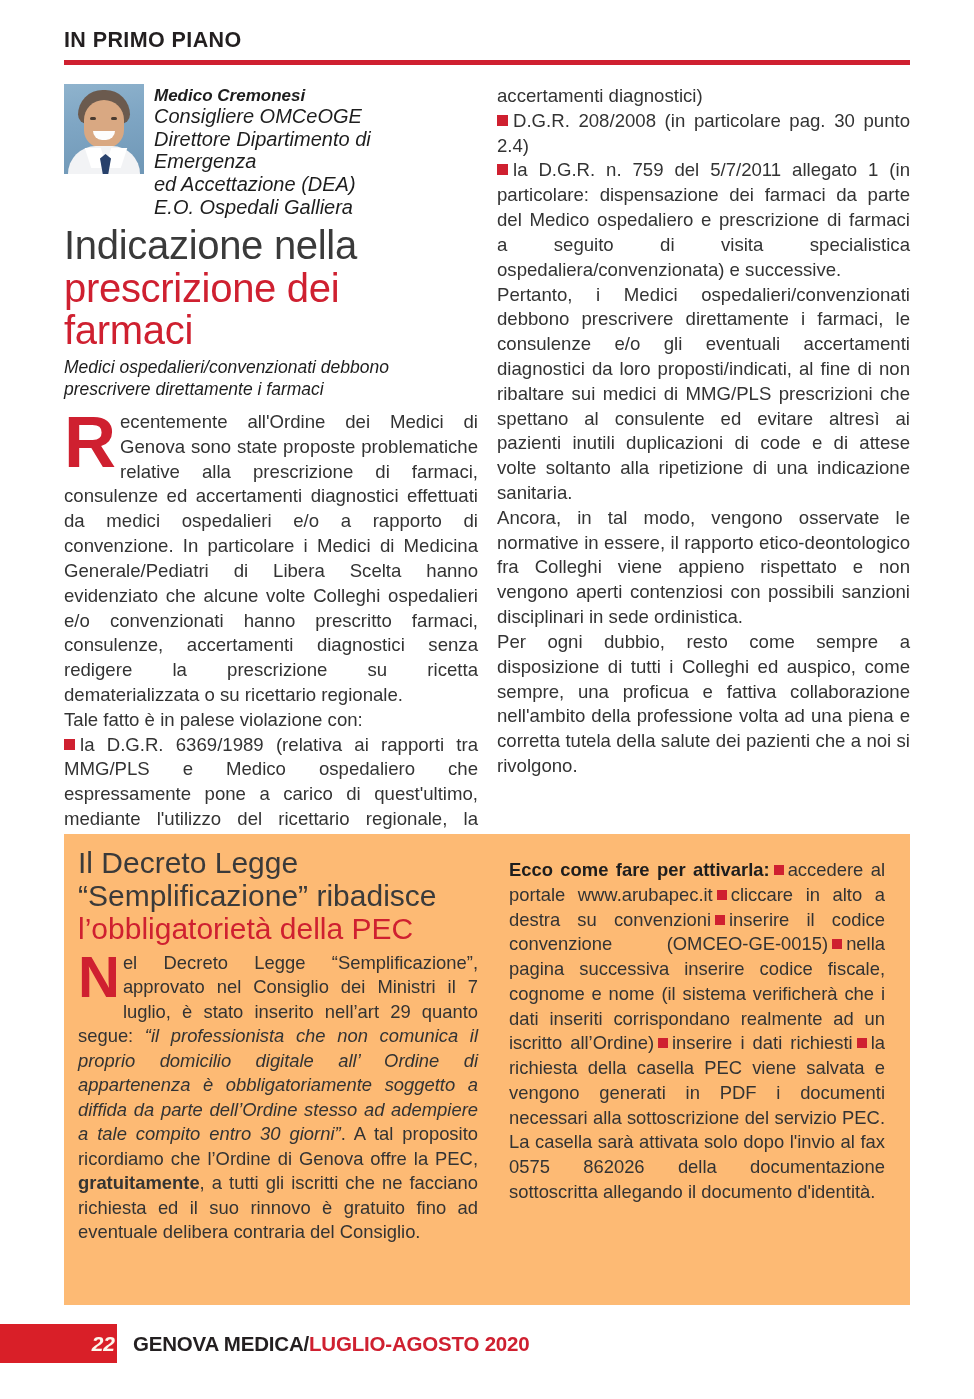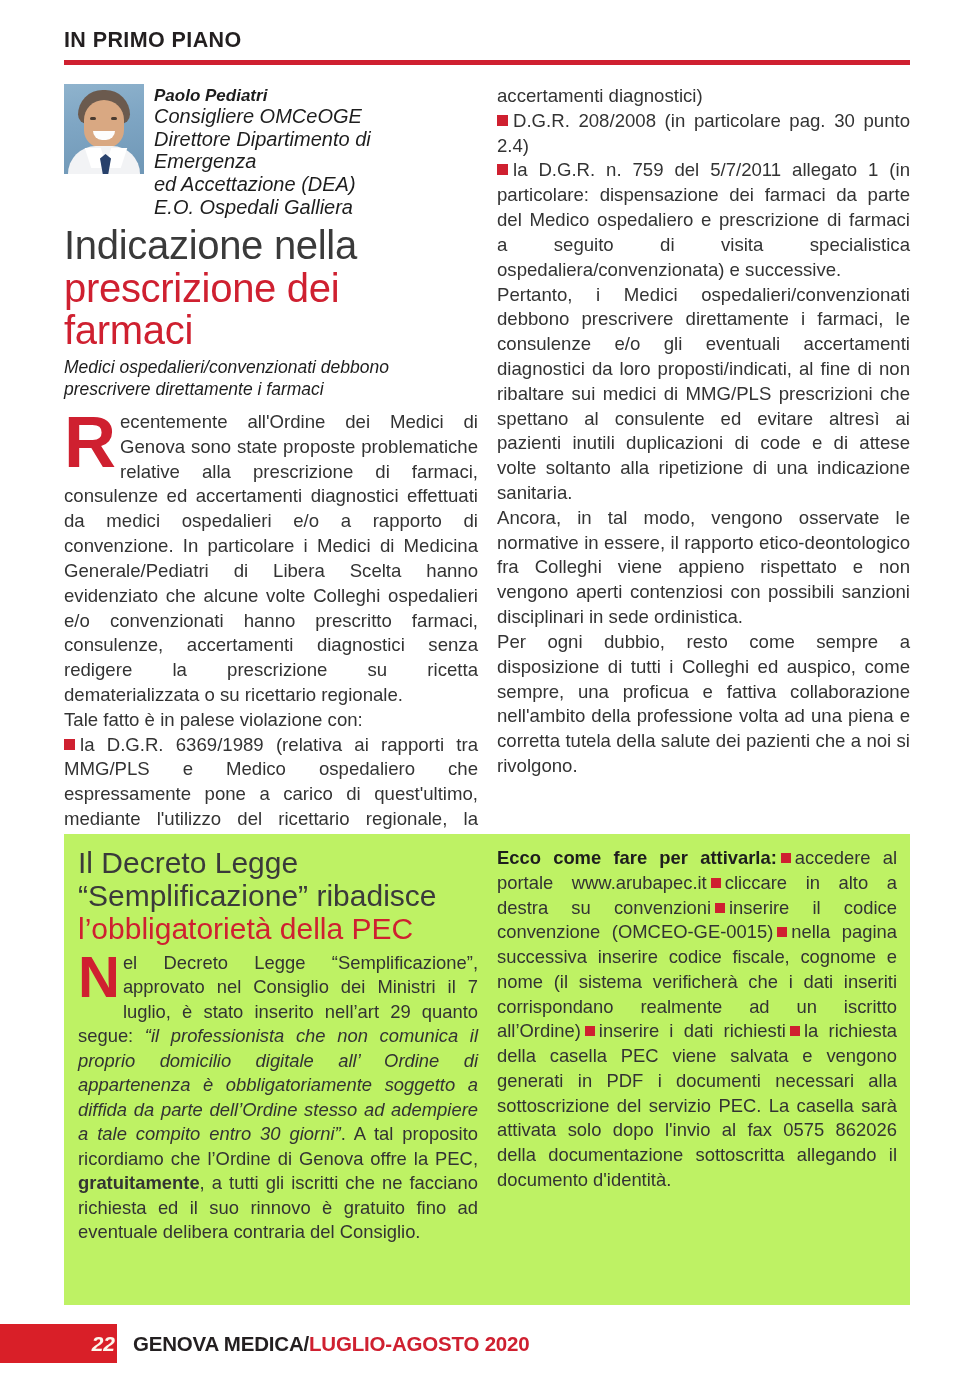--- a/index.html
+++ b/index.html
@@ -201,21 +201,21 @@
     vertical-align: 1px;
   }
 
   
   .panel {
     position: absolute;
     left: 64px;
     top: 834px;
     width: 846px;
     height: 471px;
-    background: #bef264;
+    background: #fdba74;
   }
   .panel-left {
     position: absolute;
     left: 0px;
     top: 0px;
     width: 414px;
     padding: 12px 0 0 14px;
     box-sizing: border-box;
   }
   .panel-right {
@@ -250,21 +250,21 @@
     font-weight: bold;
     color: #cf2030;
     margin: 3px 3px 0 0;
   }
 
   .panel-right-p {
     font-size: 18.4px;
     line-height: 1.345;
     text-align: justify;
     color: #333333;
-    margin: 0;
+    margin: 12px;
   }
   .panel-right-p .bd { font-weight: bold; color: #1d1d1d; }
   .panel-info {
     margin-top: 4px;
     font-size: 18.6px;
     font-weight: bold;
     color: #1d1d1d;
   }
 
   
@@ -320,21 +320,21 @@
         <div class="face"></div>
         <div class="eye-l"></div>
         <div class="eye-r"></div>
         <div class="smile"></div>
         <div class="shirt"></div>
         <div class="collar-l"></div>
         <div class="collar-r"></div>
         <div class="tie"></div>
       </div>
       <div class="byline-text">
-        <div class="byline-name">Paolo Pediatri</div>
+        <div class="byline-name">Medico Cremonesi</div>
         <div class="byline-role">Consigliere OMCeOGE</div>
         <div class="byline-role">Direttore Dipartimento di Emergenza</div>
         <div class="byline-role">ed Accettazione (DEA)</div>
         <div class="byline-role">E.O. Ospedali Galliera</div>
       </div>
     </div>
 
     <div class="headline">
       <span>Indicazione nella</span>
       <span class="red">prescrizione dei farmaci</span>

